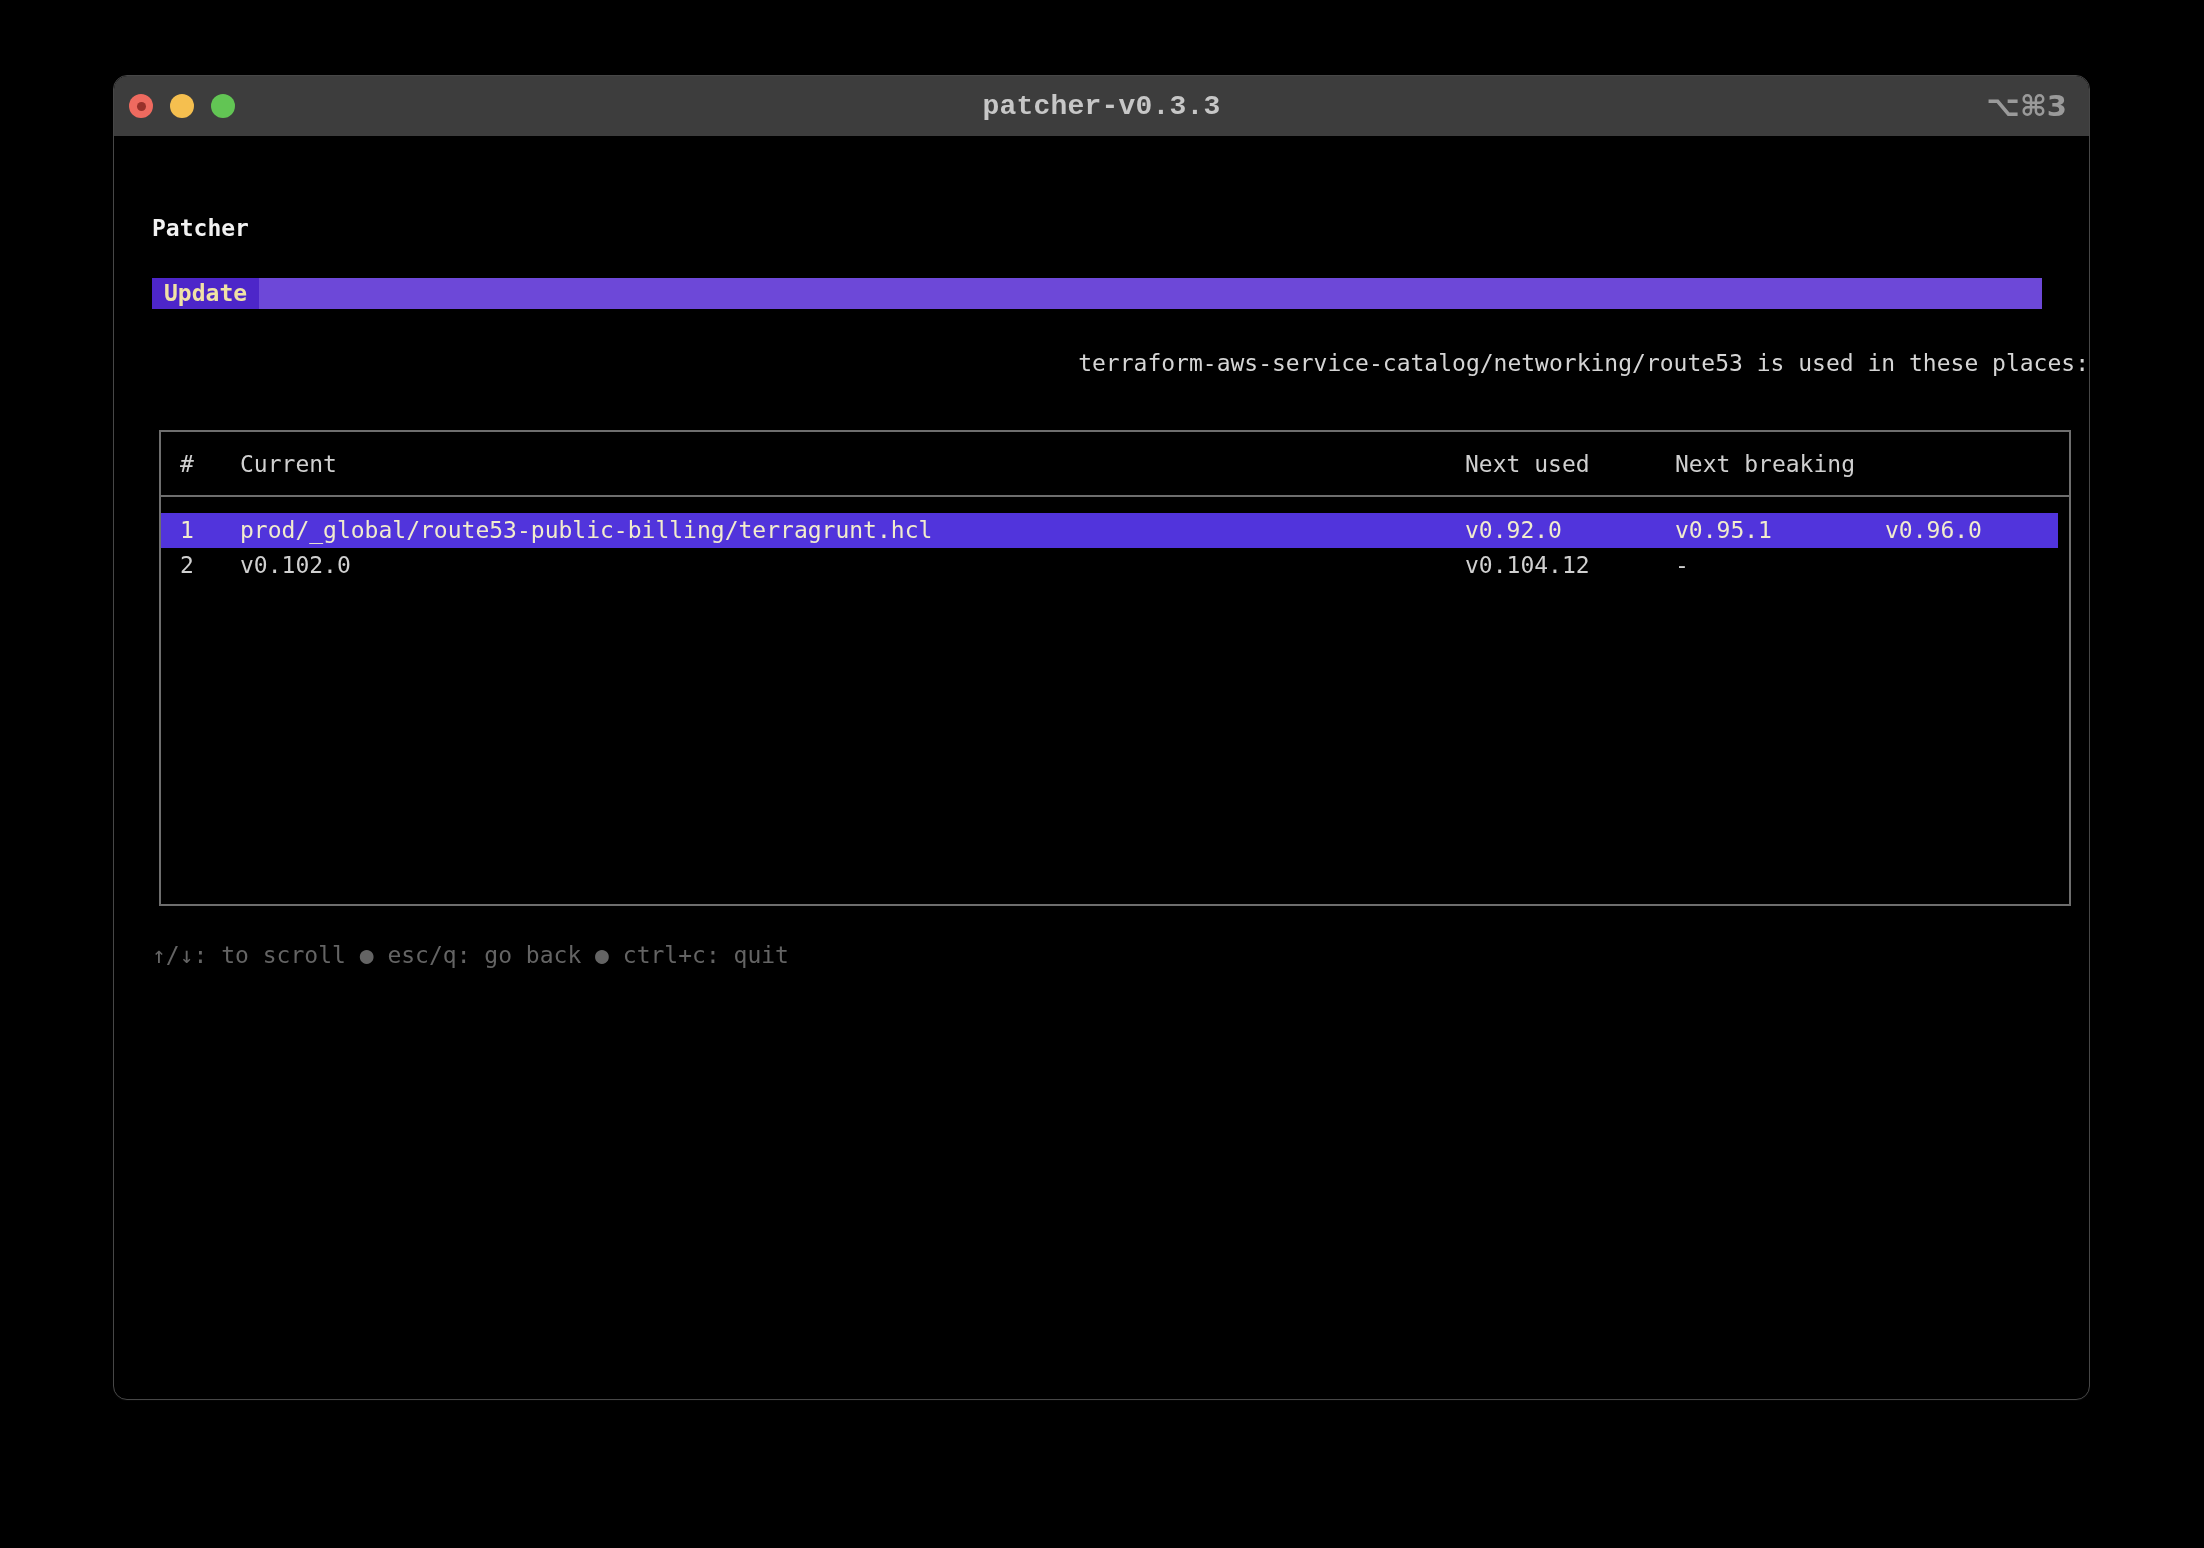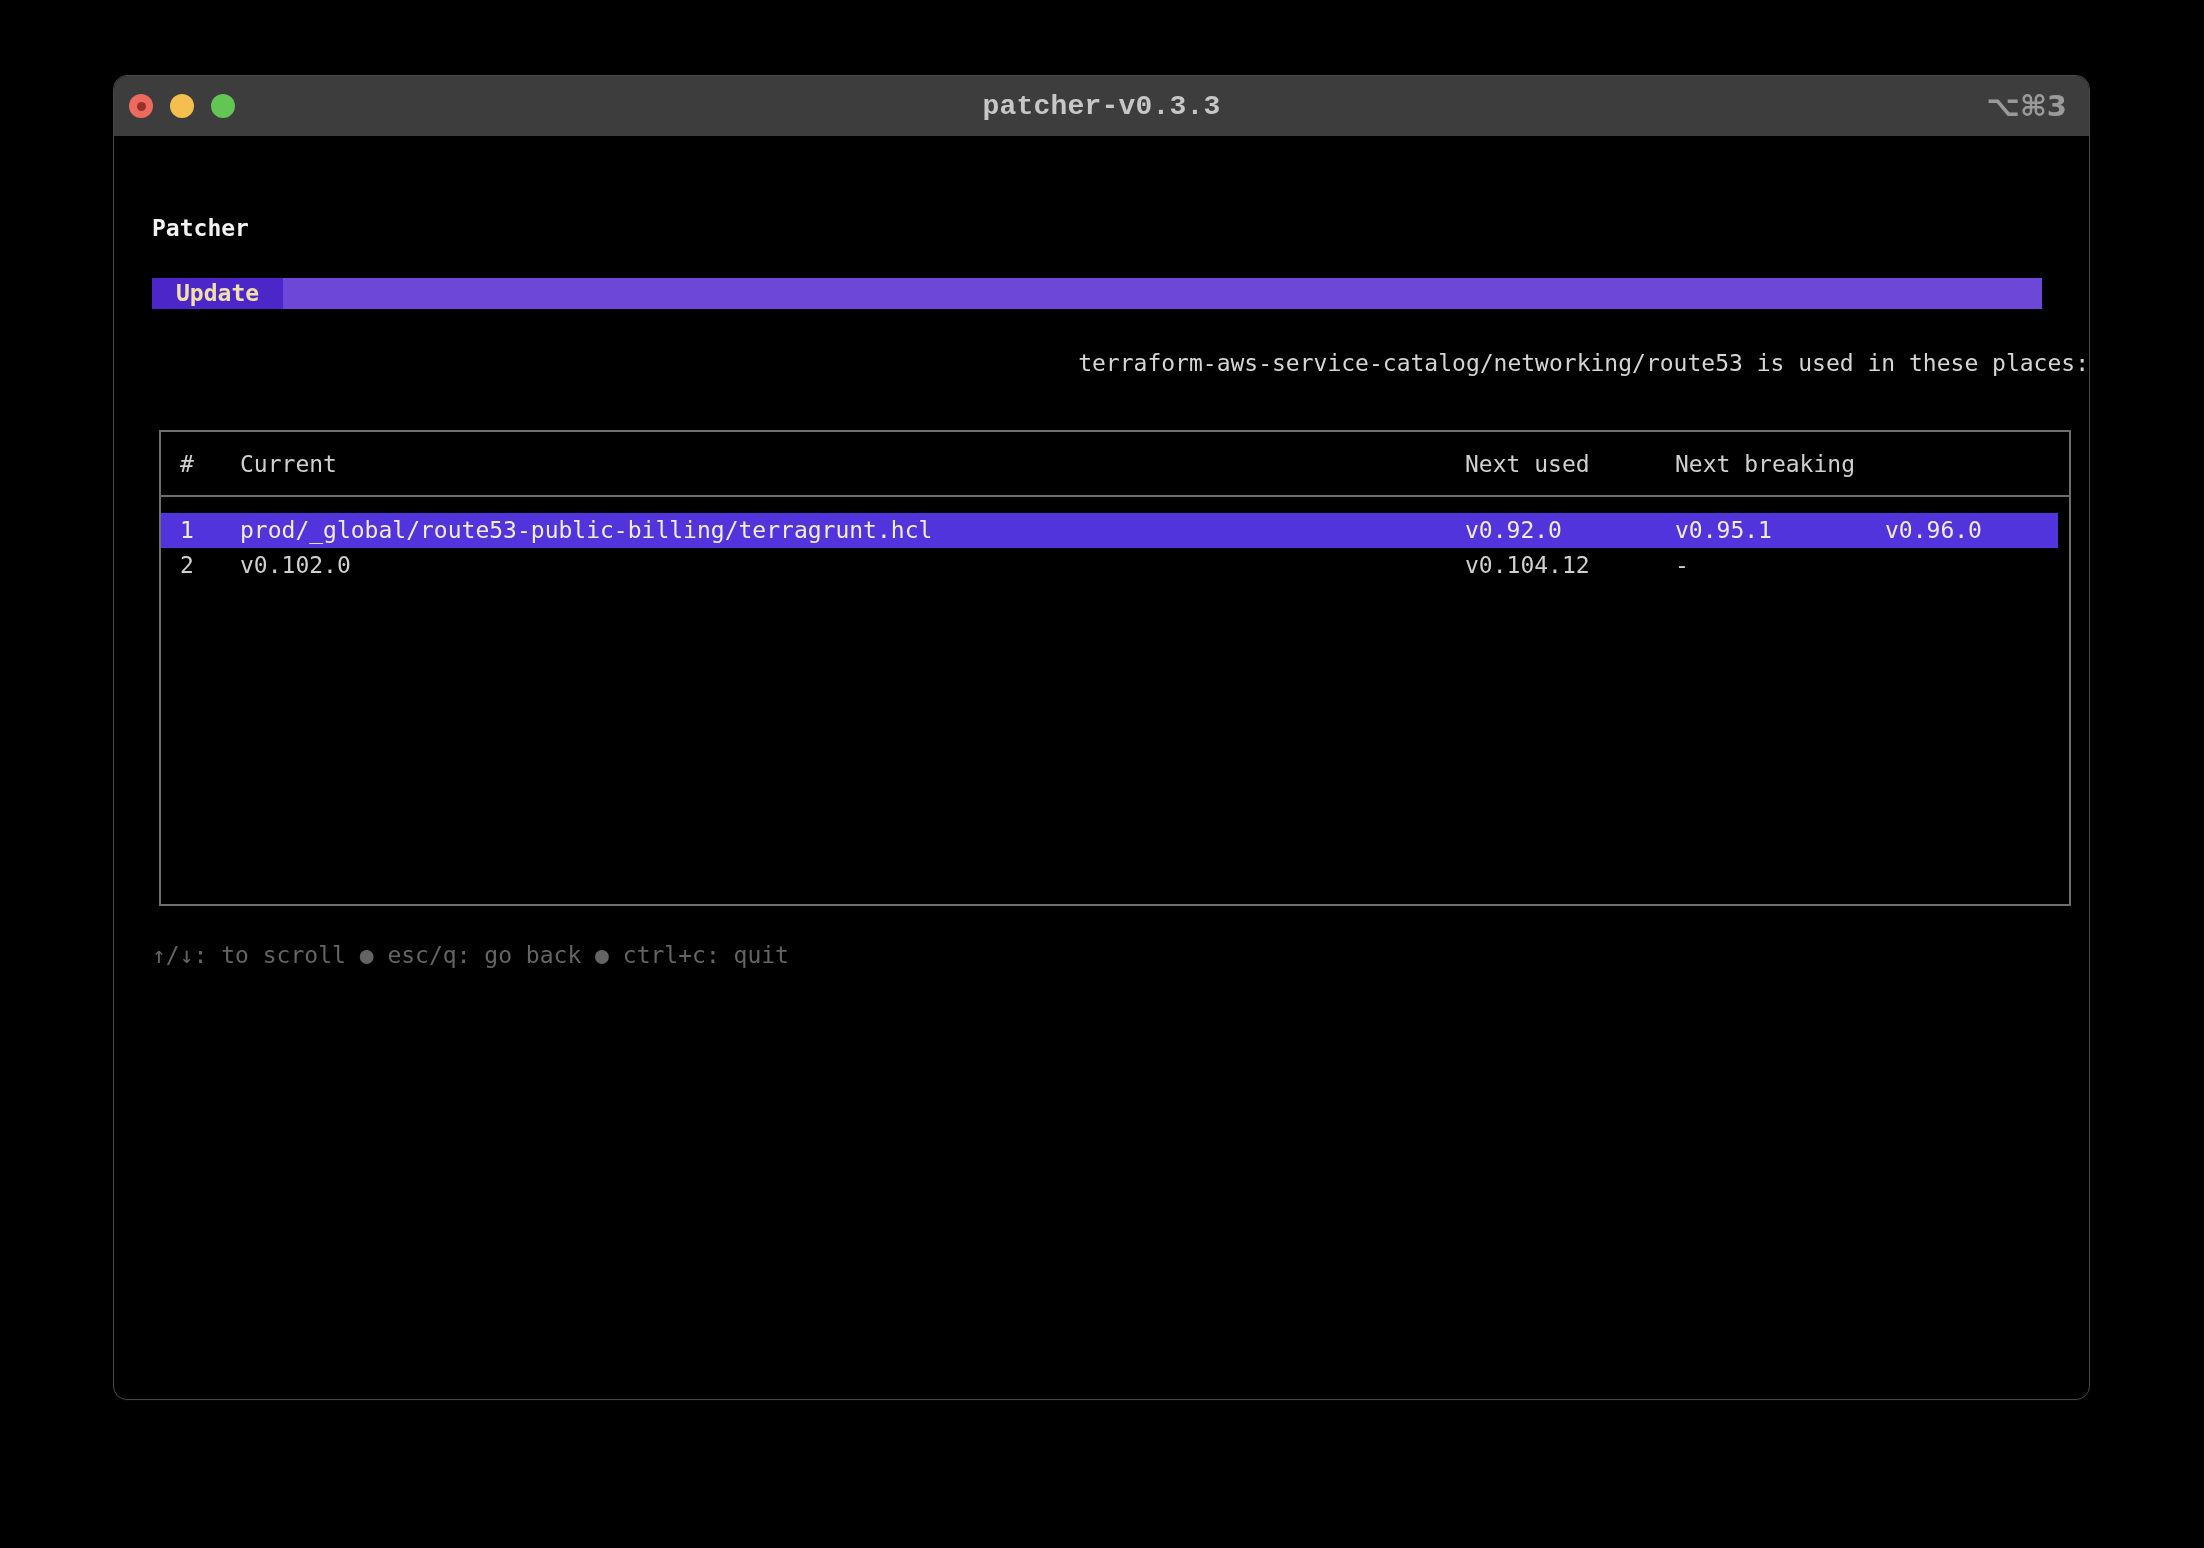--- a/index.html
+++ b/index.html
@@ -45,21 +45,21 @@
 
   .content{
     padding:75px 0 0 38px;
     font-size:23px; line-height:35px; color:var(--text);
   }
   .heading{font-weight:bold; color:var(--bright-text);}
 
   .tabbar{margin-top:32px; width:1890px; height:31px; display:flex;}
   .tab{
     background:var(--tab-label-bg); color:var(--tab-label-text);
-    padding:0 24px; line-height:31px; font-weight:bold; font-size:23px;text-align:right;
+    padding:0 12px; line-height:31px; font-weight:bold; font-size:23px;text-align:right;
   }
   .tab-fill{flex:1; background:var(--tab-bar-bg);}
 
   .desc{margin-top:37px;text-align:right;}
 
   .usage-table{
     margin-top:49px; margin-left:7px;
     width:1912px; height:476px;
     border:2px solid var(--table-border);
     overflow:hidden;

